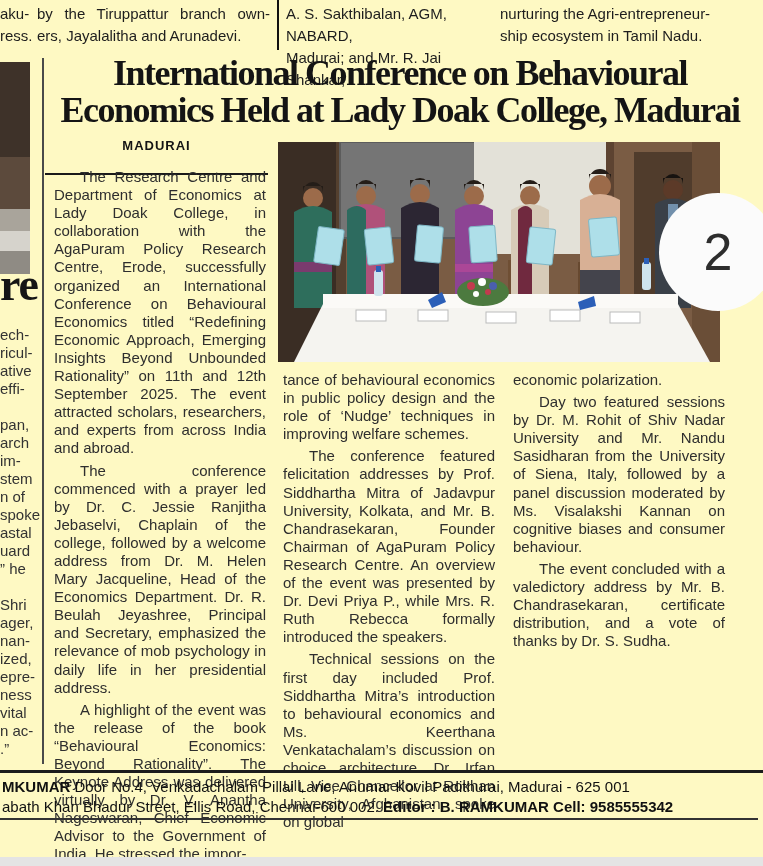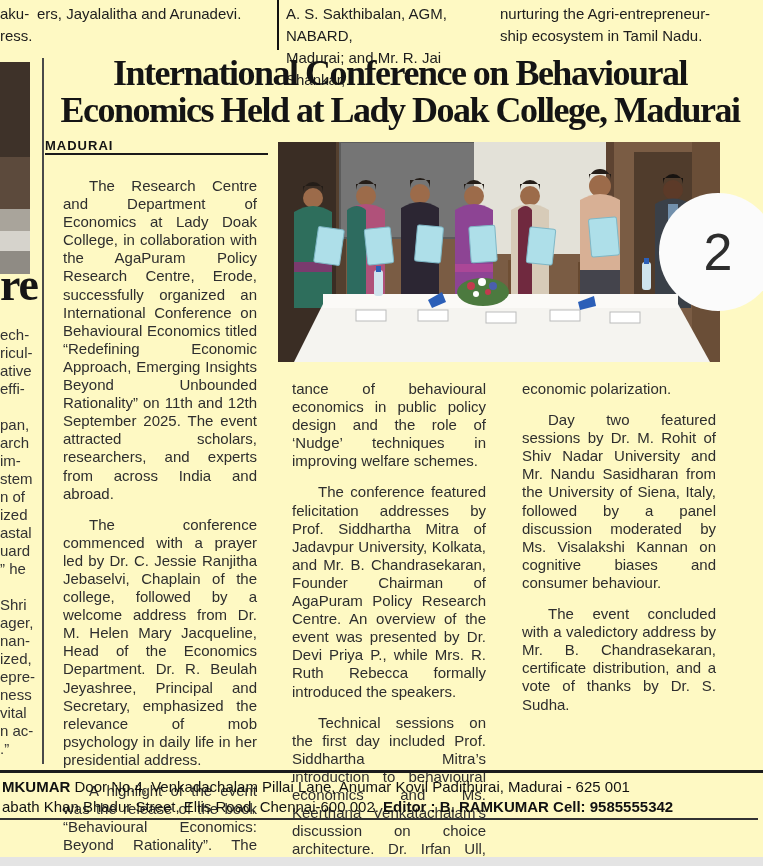--- a/index.html
+++ b/index.html
@@ -21,31 +21,31 @@
   #le-photo div{width:100%;}
   #le-re{left:0;top:262px;width:38px;font-family:"Liberation Serif",serif;font-weight:700;
          font-size:46px;line-height:46px;text-align:right;color:#151515;letter-spacing:-1px;}
   #le-lines{left:0;top:326px;width:36px;}
   .le-line{height:18px;font-size:15px;line-height:18px;text-align:left;color:#333;}
   #le-rule{left:42px;top:58px;width:2px;height:706px;background:#4a4a4a;}
 
   
   #headline{left:48px;top:55px;width:704px;text-align:center;font-family:"Liberation Serif",serif;
             font-weight:700;font-size:36px;line-height:37px;letter-spacing:-1.5px;color:#141414;}
-  #dateline{left:45px;top:138px;width:223px;font-weight:700;font-size:13px;
-            letter-spacing:1px;color:#141414;padding-bottom:0;border-bottom:2px solid #1a1a1a;}
+  #dateline{left:45px;top:138px;width:223px;text-align:center;font-weight:700;font-size:13px;
+            letter-spacing:1px;color:#141414;padding-bottom:20px;border-bottom:2px solid #1a1a1a;}
 
   
   #photo{left:278px;top:142px;width:442px;height:220px;}
   #page-badge{left:659px;top:193px;width:118px;height:118px;border-radius:50%;background:#fbfbfb;
               display:flex;align-items:center;justify-content:center;font-size:52px;color:#2d2d2d;z-index:6;}
 
   
   .col{width:220px;text-align:justify;font-size:15px;line-height:18.1px;color:#2e2e2e;}
-  .col p{margin:13px;text-indent:26px;}
+  .col p{margin:4px;text-indent:26px;}
   .col p.cont{text-indent:0;}
   #col1{left:50px;top:164px;}
   #col2{left:279px;top:367px;}
   #col3{left:509px;top:367px;}
 
   
   #footer-rule-top{left:0;top:770px;width:763px;height:3px;background:#1c1c1c;}
   #footer{left:2px;top:777px;width:760px;font-size:15px;line-height:19.5px;color:#111;}
   #footer b{font-weight:700;}
   #footer-rule-bottom{left:0;top:818px;width:758px;height:2px;background:#333;}
@@ -54,20 +54,21 @@
 </head>
 <body>
 
 <div id="page">
 
   <div class="abs ts" id="ts-left">
     <div>aku-</div>
     <div>ress.</div>
   </div>
   <div class="abs ts" id="ts-a">
+    <div class="j">by the Tiruppattur branch own-</div>
     <div>ers, Jayalalitha and Arunadevi.</div>
   </div>
   <div class="abs" id="ts-divider"></div>
   <div class="abs ts" id="ts-b">
     <div>A. S. Sakthibalan, AGM, NABARD,</div>
     <div>Madurai; and Mr. R. Jai Shankar,</div>
   </div>
   <div class="abs ts" id="ts-c">
     <div>nurturing the Agri-entrepreneur-</div>
     <div>ship ecosystem in Tamil Nadu.</div>
@@ -85,21 +86,21 @@
     <div class="le-line">ech-</div>
     <div class="le-line">ricul-</div>
     <div class="le-line">ative</div>
     <div class="le-line">effi-</div>
     <div class="le-line"></div>
     <div class="le-line">pan,</div>
     <div class="le-line">arch</div>
     <div class="le-line">im-</div>
     <div class="le-line">stem</div>
     <div class="le-line">n of</div>
-    <div class="le-line">ized</div>
+    <div class="le-line">spoke</div>
     <div class="le-line">astal</div>
     <div class="le-line">uard</div>
     <div class="le-line">” he</div>
     <div class="le-line"></div>
     <div class="le-line">Shri</div>
     <div class="le-line">ager,</div>
     <div class="le-line">nan-</div>
     <div class="le-line">ized,</div>
     <div class="le-line">epre-</div>
     <div class="le-line">ness</div>

